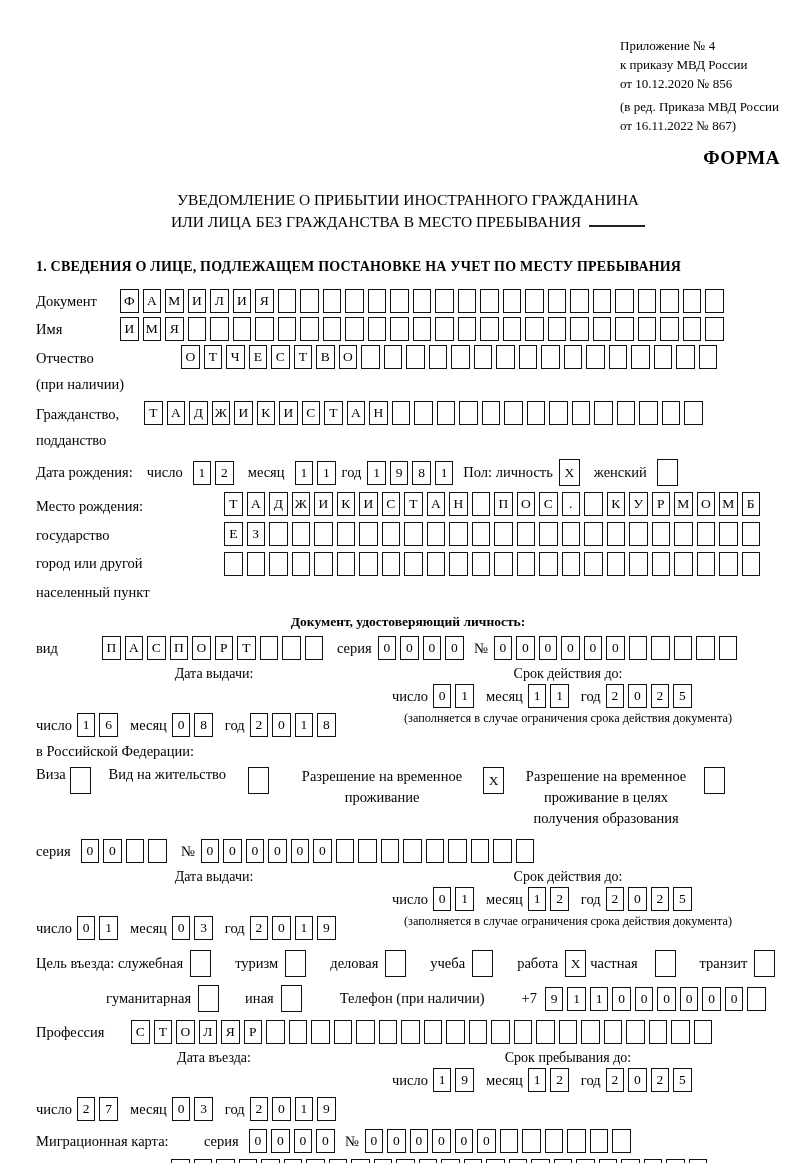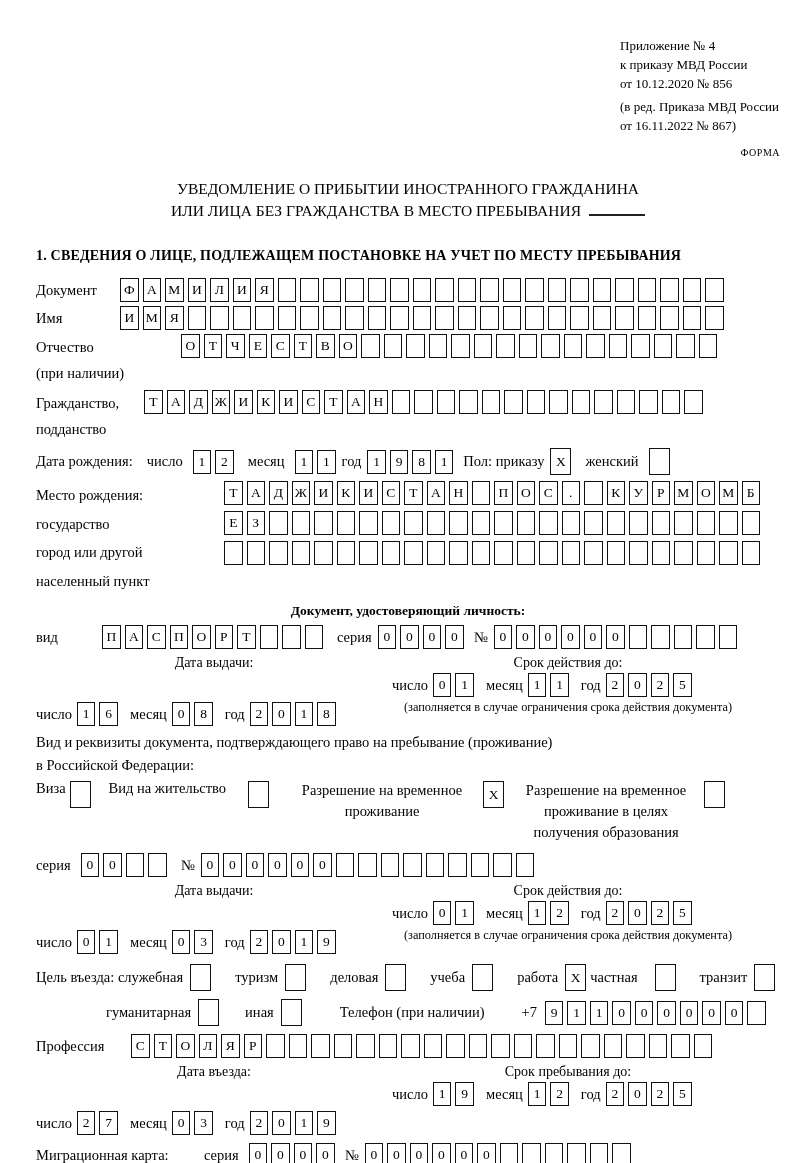--- a/index.html
+++ b/index.html
@@ -5,21 +5,21 @@
   html,body{margin:0;padding:0;background:#888;}
   .page{
     width:800px;height:1163px;background:#ffffff;color:#000;
     font-family:"Liberation Serif","DejaVu Serif",serif;font-size:14.5px;
     box-sizing:border-box;padding:36px 20px 14px 36px;overflow:hidden;
     margin:0 auto;position:relative;
   }
   
   .appendix{margin-left:584px;font-size:13px;line-height:19px;}
   .appendix .gap{height:4px;}
-  .forma{text-align:right;font-weight:normal;font-size:10px;margin-top:12px;letter-spacing:.5px;}
+  .forma{text-align:right;font-weight:bold;font-size:19px;margin-top:12px;letter-spacing:.5px;}
   
   .title{text-align:center;font-weight:normal;font-size:15.5px;line-height:22px;margin-top:20px;}
   .title-uline{display:inline-block;width:56px;border-bottom:2px solid #222;height:14px;margin-left:8px;}
   .sec-heading{font-weight:bold;font-size:14px;margin-top:26px;margin-bottom:14px;letter-spacing:.2px;}
   
   .row{display:flex;align-items:center;margin-bottom:4px;}
   .row.top{align-items:flex-start;}
   .cells{display:inline-flex;gap:4px;flex:none;align-items:center;}
   .cell{
     display:inline-flex;width:16.5px;height:22px;border:1.5px solid #111;
@@ -225,21 +225,21 @@
         <span class="cell">1</span>
         <span class="cell">1</span>
       </span>
     <span class="lbl mr6">год</span>
     <span class="cells mr10">
         <span class="cell">1</span>
         <span class="cell">9</span>
         <span class="cell">8</span>
         <span class="cell">1</span>
       </span>
-    <span class="lbl mr6">Пол: приказу</span>
+    <span class="lbl mr6">Пол: личность</span>
     <span class="cells cbx mr14">
         <span class="cell">X</span>
       </span>
     <span class="lbl mr10">женский</span>
     <span class="cells cbx">
         <span class="cell"></span>
       </span>
   </div>
 
   <div class="row top" style="margin-top:6px;gap:33px;">
@@ -411,21 +411,20 @@
             <span class="cell">2</span>
             <span class="cell">0</span>
             <span class="cell">2</span>
             <span class="cell">5</span>
           </span>
       </div>
       <div class="dp-note">(заполняется в случае ограничения срока действия документа)</div>
     </div>
   </div>
 
-  <div style="margin-top:8px;">Вид и реквизиты документа, подтверждающего право на пребывание (проживание)</div>
   <div style="margin-top:6px;">в Российской Федерации:</div>
 
   <div class="permits-row">
     <span class="lbl">Виза</span>
     <span class="cells cbx" style="margin-left:4px;">
         <span class="cell"></span>
       </span>
     <span class="lbl" style="margin-left:18px;">Вид на жительство</span>
     <span class="cells cbx" style="margin-left:22px;">
         <span class="cell"></span>

